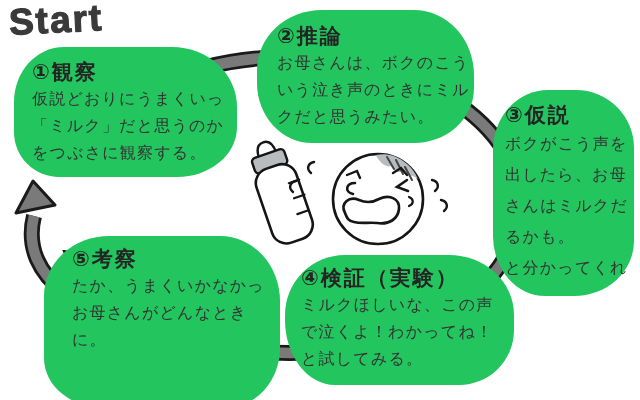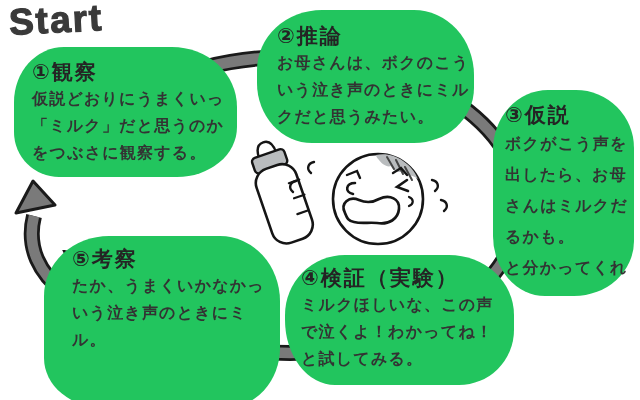--- a/index.html
+++ b/index.html
@@ -8,21 +8,21 @@
     font-family:"Liberation Sans","DejaVu Sans",sans-serif;
   }
   svg.bg{position:absolute;left:0;top:0;z-index:0;}
   .bubble{
     position:absolute;background:#22c55e;z-index:2;box-sizing:border-box;color:#333;
   }
   .bubble .t{
     font-weight:bold;font-size:21px;color:#242424;letter-spacing:2px;line-height:26px;
   }
   .bubble .ln{
-    font-size:16px;line-height:27px;letter-spacing:1.2px;color:#333;font-weight:700;
+    font-size:16px;line-height:27px;letter-spacing:1.2px;color:#333;font-weight:400;
   }
   .b1{left:14px;top:47px;width:223px;height:130px;padding:12px 0 0 18px;
       border-radius:50px 65px 60px 45px / 55px 60px 50px 45px;}
   .b2{left:257px;top:10px;width:217px;height:133px;padding:13px 0 0 20px;
       border-radius:65px 60px 60px 55px / 60px 65px 55px 60px;}
   .b3{left:493px;top:90px;width:141px;height:206px;padding:12px 0 0 12px;
       border-radius:55px 58px 60px 52px / 60px 58px 55px 60px;}
   .b3 .ln{line-height:31px;}
   .b4{left:285px;top:255px;width:229px;height:130px;padding:10px 0 0 16px;
       border-radius:60px 65px 55px 50px / 60px 60px 55px 65px;}
@@ -107,18 +107,18 @@
   <div class="bubble b4">
     <div class="t">④検証（実験）</div>
     <div class="ln">ミルクほしいな、この声</div>
     <div class="ln">で泣くよ！わかってね！</div>
     <div class="ln">と試してみる。</div>
   </div>
 
   <div class="bubble b5">
     <div class="t">⑤考察</div>
     <div class="ln">たか、うまくいかなかっ</div>
-    <div class="ln">いう泣き声のときにミル。</div>
+    <div class="ln">お母さんがどんなときに。</div>
   </div>
 
   <div class="start">Start</div>
 
 </div>
 
 </body></html>

